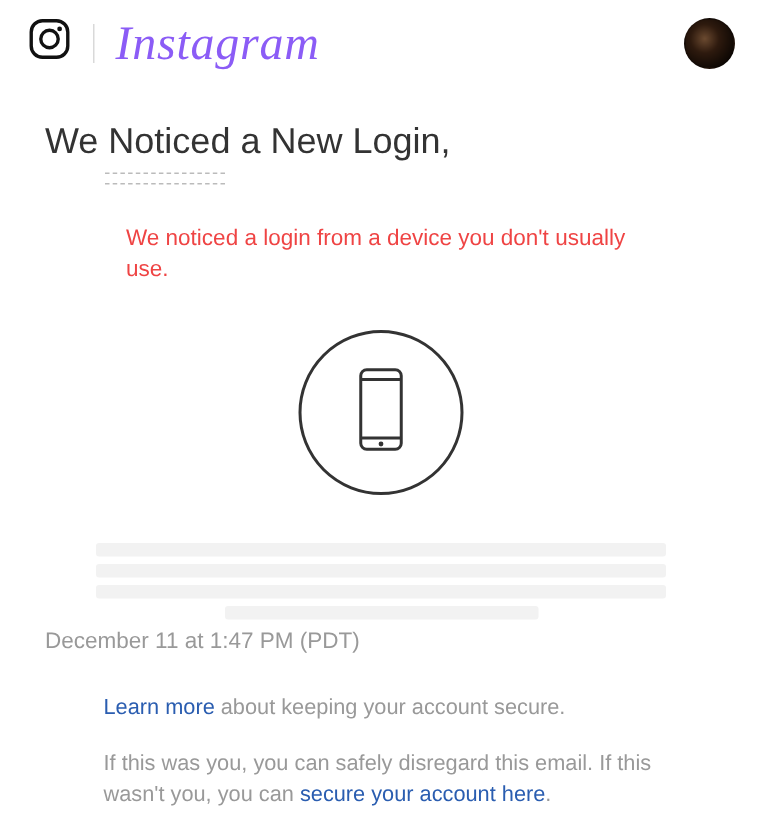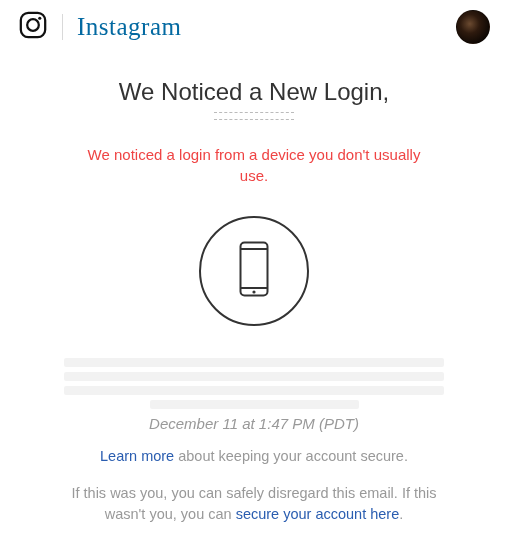--- a/index.html
+++ b/index.html
@@ -21,35 +21,36 @@
       align-items: center;
       gap: 14px;
     }
     .divider-v {
       width: 1px;
       height: 26px;
       background: #d9d9d9;
     }
     .wordmark {
       font-family: 'Brush Script MT', 'Segoe Script', cursive;
-      font-size: 25px;
+      font-size: 32px;
       font-weight: 500;
-      color: #0369a1;
+      color: #8b5cf6;
       letter-spacing: 0.5px;
+      font-style: italic;
     }
     .avatar {
       width: 34px;
       height: 34px;
       border-radius: 50%;
       background: radial-gradient(circle at 40% 40%, #6b4a30 0%, #2e1a0e 35%, #120a05 70%, #000 100%);
       border: 1px solid rgba(0,0,0,0.1);
     }
     .content {
       padding: 28px 30px 0 30px;
-      text-align: center;
+      text-align: left;
     }
     .headline {
       font-size: 24px;
       font-weight: 400;
       color: #333;
       margin-bottom: 6px;
     }
     .redacted-user {
       display: inline-block;
       width: 160px;
@@ -89,22 +90,21 @@
     .redacted-line {
       height: 9px;
       background: #f2f2f2;
       border-radius: 2px;
       margin-bottom: 5px;
     }
     .redacted-line.short { width: 55%; margin-left:auto; margin-right:auto; }
     .timestamp {
       font-size: 15px;
       color: #999;
-      margin-bottom: 14px;
-      font-style: italic;
+      margin-bottom: 26px;
     }
     .para {
       font-size: 14.5px;
       color: #999;
       line-height: 1.45;
       max-width: 370px;
       margin: 0 auto 16px;
     }
     .link {
       color: #2a5db0;

